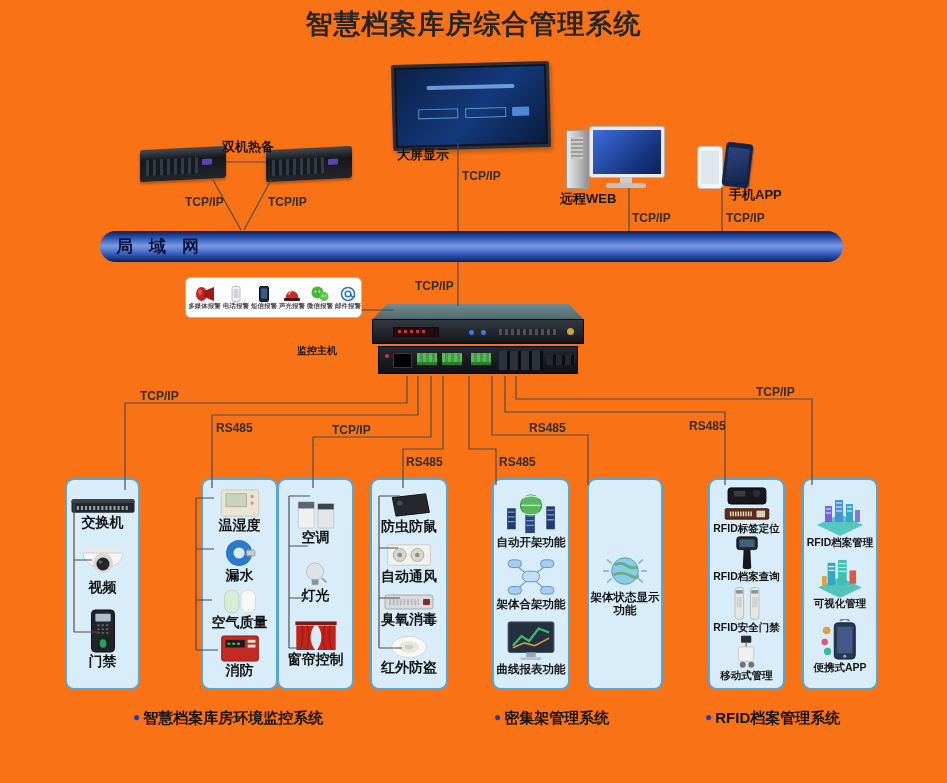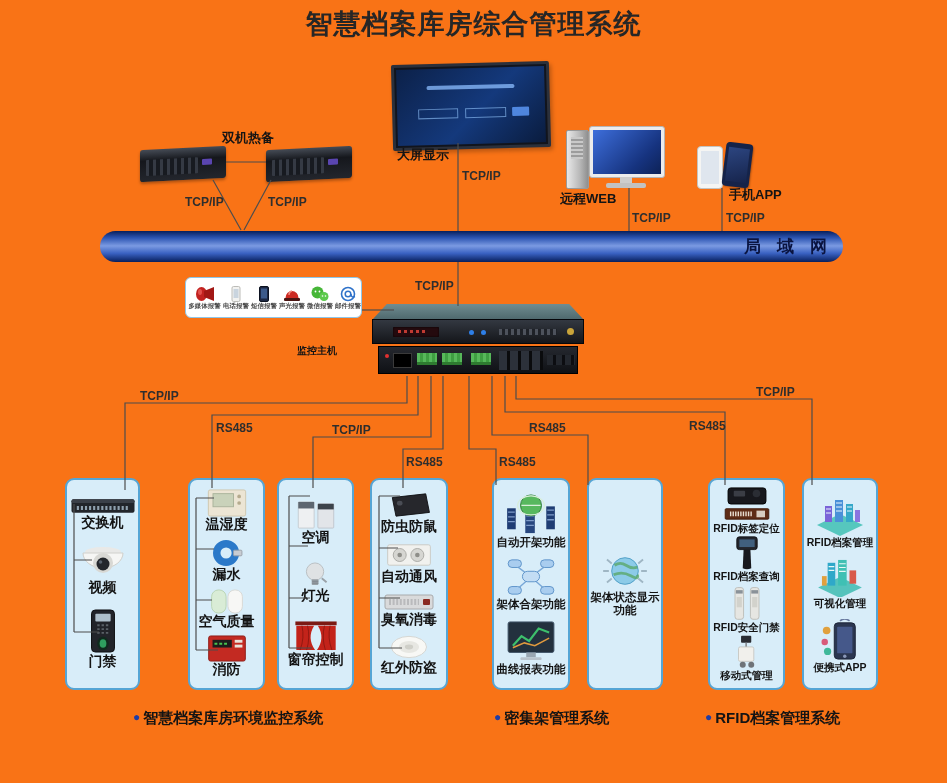--- a/index.html
+++ b/index.html
@@ -42,21 +42,21 @@
   .phone-w{position:absolute;left:697px;top:146px;width:24px;height:41px;z-index:2;
          background:#f5f5f3;border:1px solid #c3c3c0;border-radius:4px;}
   .phone-w .scr{position:absolute;inset:4px 3px;background:#dfe6ee;}
   .phone-d{position:absolute;left:724px;top:143px;width:27px;height:44px;z-index:3;
          background:#152349;border-radius:4px;transform:rotate(7deg);box-shadow:1px 1px 2px rgba(0,0,0,.3);}
   .phone-d .scr{position:absolute;inset:5px 3px;background:linear-gradient(160deg,#2c4580,#16244c);}
 
   
   .bus{position:absolute;left:100px;top:231px;width:743px;height:31px;border-radius:16px;z-index:2;
        background:linear-gradient(180deg,#081f5c 0%,#2c55b2 22%,#7b9ae2 48%,#3a62c2 72%,#081f5c 100%);
-       display:flex;align-items:center;justify-content:flex-end;}
+       display:flex;align-items:center;justify-content:flex-start;}
   .bus span{font-size:17px;font-weight:bold;color:#0a1440;letter-spacing:16px;padding-left:16px;}
 
   
   .alarm{position:absolute;left:185px;top:277px;width:177px;height:41px;z-index:4;
        background:#fff;border:1.5px solid #8ec6e8;border-radius:6px;
        display:flex;align-items:center;justify-content:space-evenly;box-sizing:border-box;padding:2px 1px;}
   .al-item{display:flex;flex-direction:column;align-items:center;}
   .al-item .cap{font-size:7px;color:#4a4a4a;white-space:nowrap;transform:scale(.92);}
 
   
@@ -133,21 +133,21 @@
   </svg>
 
   <div class="server" style="left:140px;top:148px;">
     <div class="slots"></div>
     <div class="badge"></div>
   </div>
   <div class="server" style="left:266px;top:148px;">
     <div class="slots"></div>
     <div class="badge"></div>
   </div>
-  <div class="lbl" style="left:222px;top:129px;">双机热备</div>
+  <div class="lbl" style="left:222px;top:138px;">双机热备</div>
   <div class="link" style="left:185px;top:195px;">TCP/IP</div>
   <div class="link" style="left:268px;top:195px;">TCP/IP</div>
 
   <div class="bigscreen">
     <div class="scr">
       <div class="t1"></div>
         <div class="in1"></div>
         <div class="in2"></div>
         <div class="btn"></div>
     </div>
@@ -288,21 +288,21 @@
             <rect x="1" y="1" width="24" height="44" rx="4" fill="#22242a" stroke="#0c0d10"></rect>
             <rect x="5" y="5" width="16" height="8" rx="1" fill="#aebfcb"></rect>
             <path d="M7 17 H19 M7 21 H19 M7 25 H19" stroke="#5a6067" stroke-width="2" stroke-dasharray="2.5 2" fill="none"></path>
             <ellipse cx="13" cy="36" rx="6" ry="7" fill="#0f2a1e"></ellipse>
             <ellipse cx="13" cy="36" rx="3.5" ry="4.5" fill="#2f9e5f"></ellipse>
           </svg></div>
       <div class="cap">门禁</div>
     </div>
   </div>
 
-  <div class="panel" style="left:188px;width:77px;font-family:Liberation Mono, monospace;">
+  <div class="panel" style="left:201px;width:77px;">
     <div class="item">
       <div class="icn"><svg width="42" height="28" viewBox="0 0 42 30">
             <rect x="1" y="1" width="40" height="28" rx="2" fill="#ece5d4" stroke="#cfc6ad"></rect>
             <rect x="6" y="5" width="22" height="14" fill="#c9d2ba" stroke="#a9b29a"></rect>
             <circle cx="34" cy="8" r="2" fill="#b5ab8e"></circle>
             <circle cx="34" cy="15" r="2" fill="#b5ab8e"></circle>
           </svg></div>
       <div class="cap">温湿度</div>
     </div>
     <div class="item">

